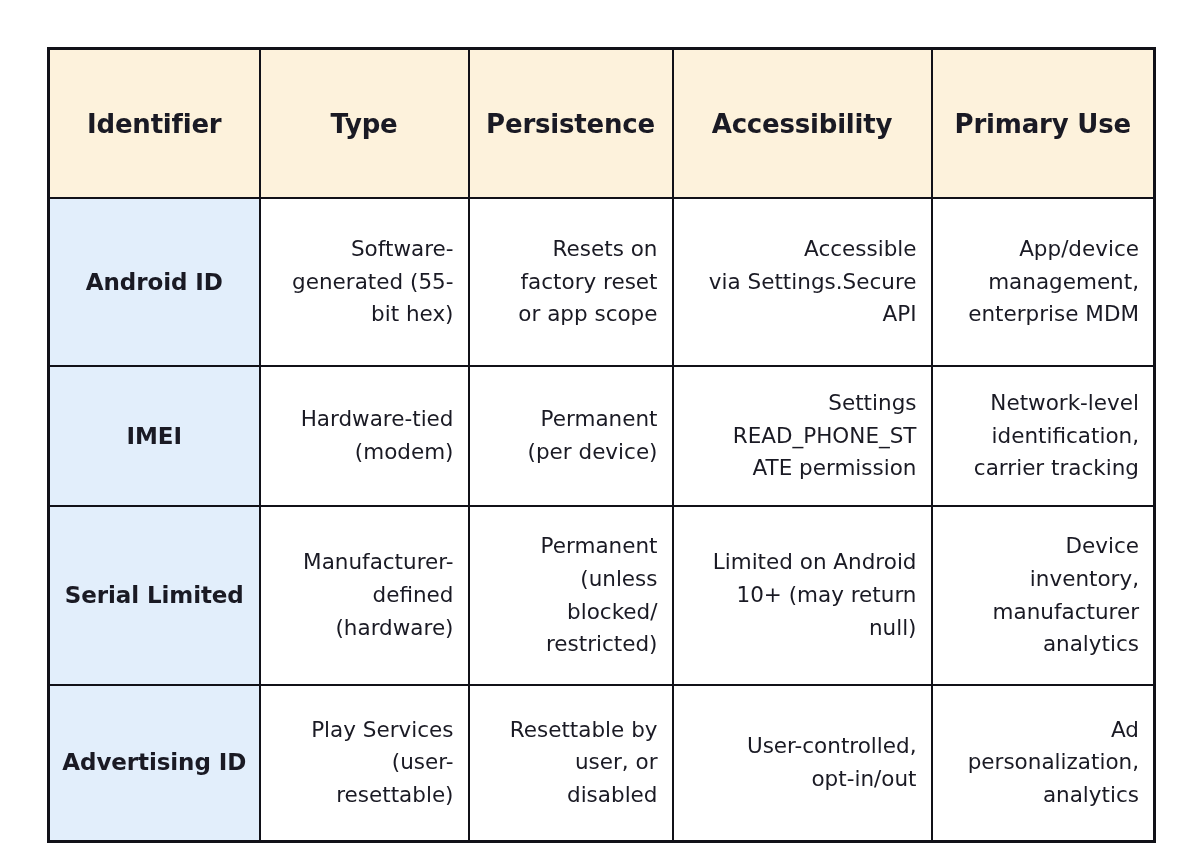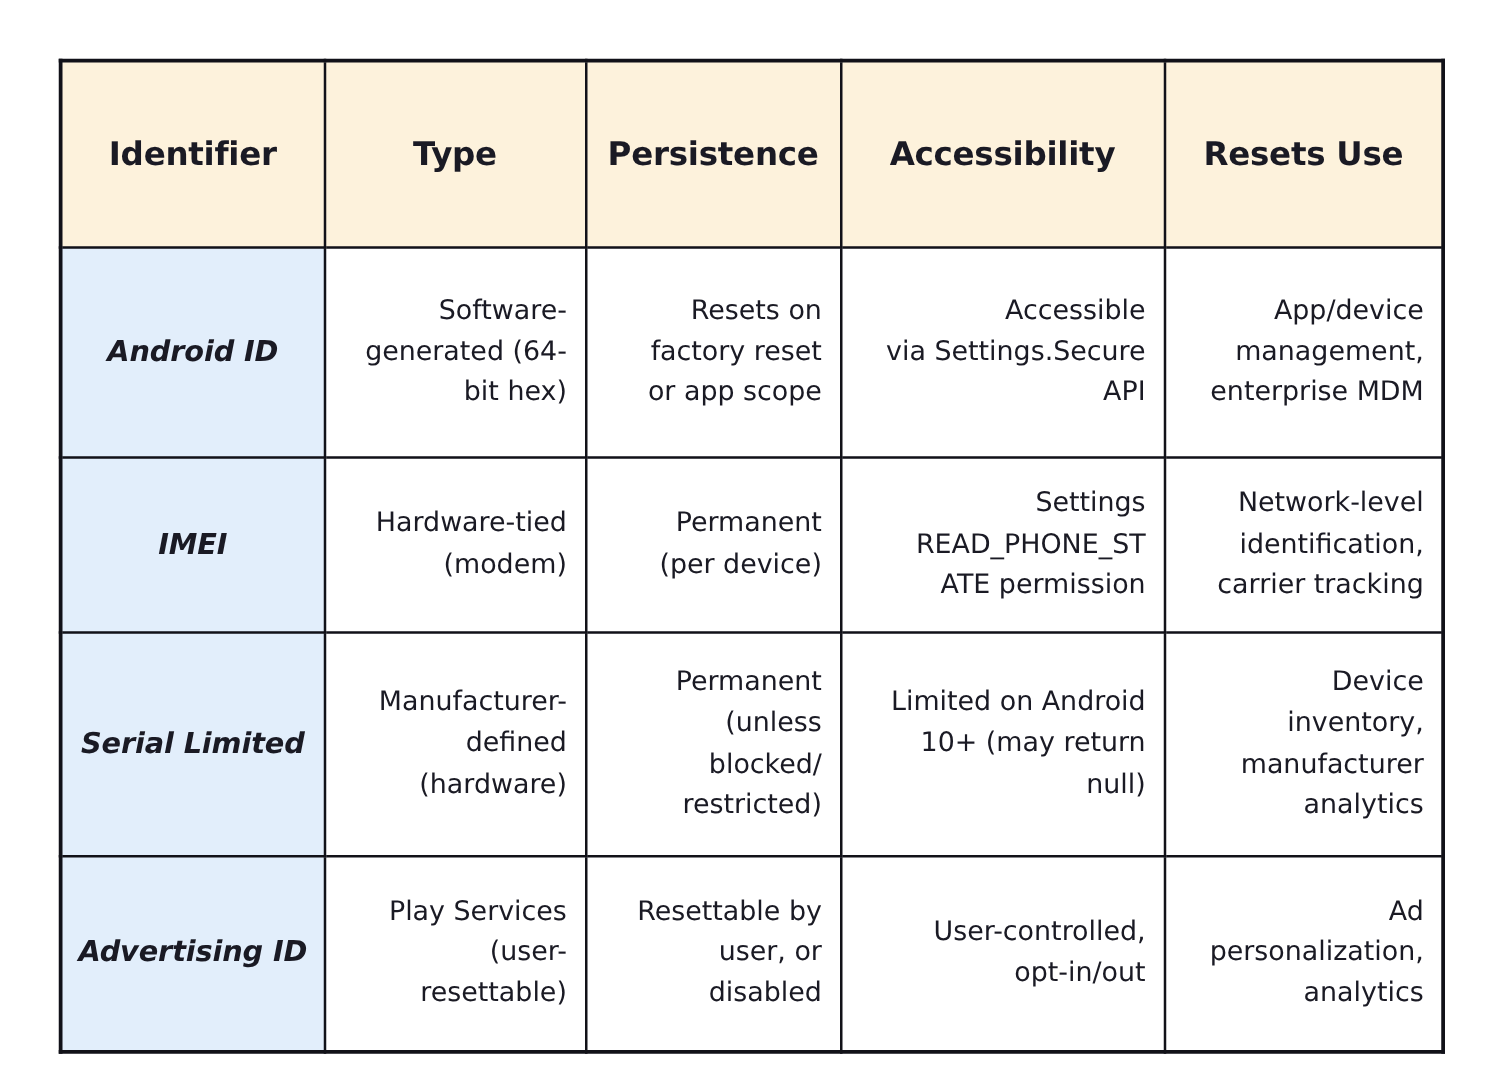--- a/index.html
+++ b/index.html
@@ -51,21 +51,20 @@
     padding: 0 8px;
   }
   tbody td.rowhead {
     background: #e2eefb;
     text-align: center;
     font-weight: 700;
     font-size: 23px;
     letter-spacing: -0.1px;
     line-height: 1.33;
     padding: 0 10px;
-    font-style: italic;
   }
   tbody td.cell {
     background: #ffffff;
     text-align: right;
     font-weight: 400;
     font-size: 21.5px;
     line-height: 1.52;
     padding: 0 14px 0 16px;
   }
   tbody tr.r0 { height: 168px; }
@@ -85,30 +84,30 @@
         <col class="c2">
         <col class="c3">
         <col class="c4">
     </colgroup>
     <thead>
       <tr>
         <th>Identifier</th>
         <th>Type</th>
         <th>Persistence</th>
         <th>Accessibility</th>
-        <th>Resets Use</th>
+        <th>Primary Use</th>
       </tr>
     </thead>
     <tbody>
 
       <tr class="r0">
         <td class="rowhead">Android ID</td>
         <td class="cell">
           <span class="ln">Software-</span>
-          <span class="ln">generated (64-</span>
+          <span class="ln">generated (55-</span>
           <span class="ln">bit hex)</span>
         </td>
         <td class="cell">
           <span class="ln">Resets on</span>
           <span class="ln">factory reset</span>
           <span class="ln">or app scope</span>
         </td>
         <td class="cell">
           <span class="ln">Accessible</span>
           <span class="ln">via Settings.Secure</span>

